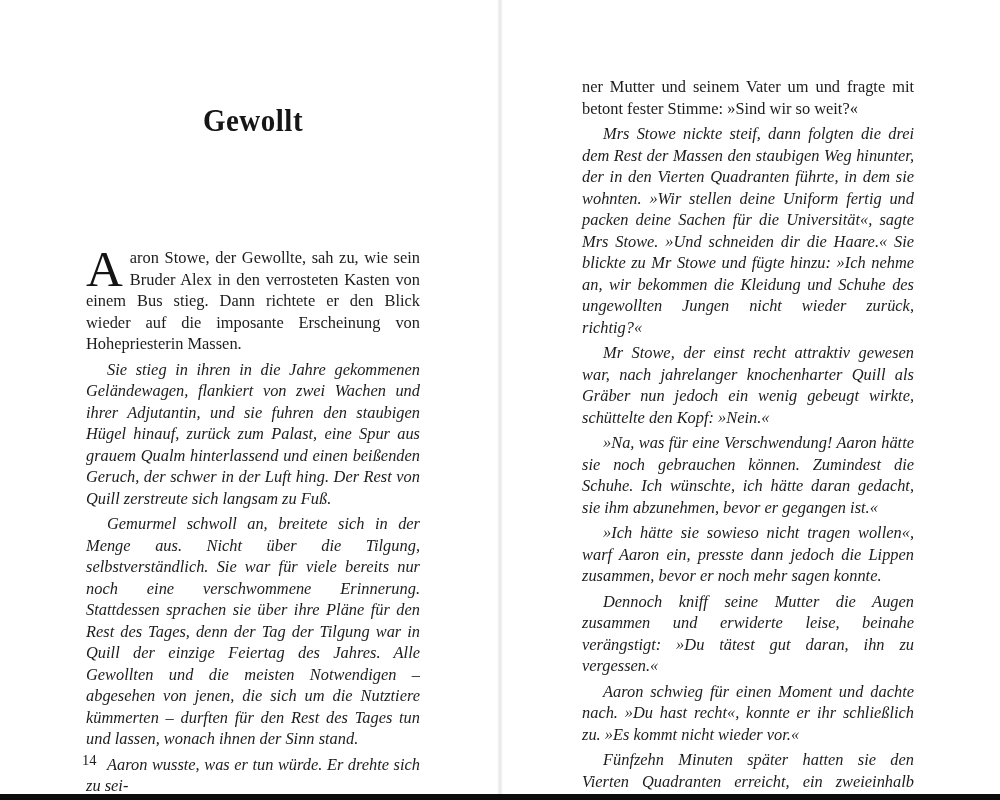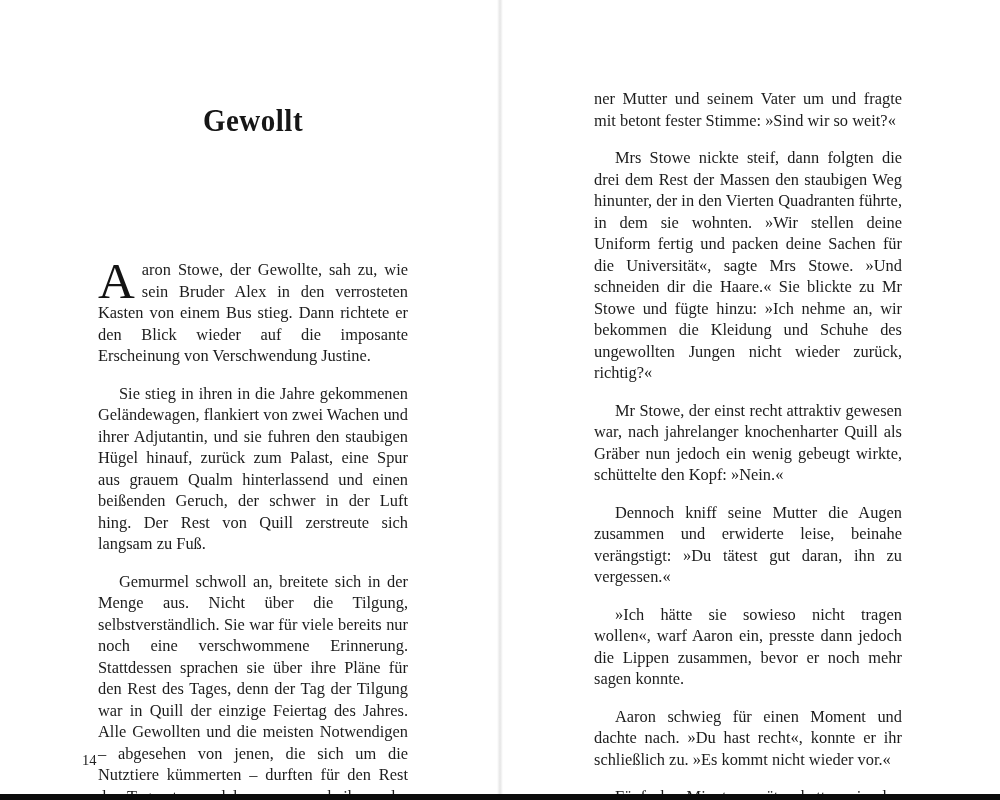--- a/index.html
+++ b/index.html
@@ -44,22 +44,22 @@
     width: 100%;
     font-size: 16.4px;
     line-height: 21.5px;
     text-align: justify;
     hyphens: auto;
     -webkit-hyphens: auto;
   }
   .page-left  .text-block { top: 243px; }
   .page-right .text-block { top: 72px; }
 
-  .para { margin: 16px; }
-  .para.indent { text-indent: 21px; }
+  .para { margin: 4px; }
+  .para.indent { text-indent: 21px; font-style: italic; }
 
   .dropcap {
     float: left;
     font-size: 51px;
     line-height: 39px;
     padding: 3px 7px 0 0;
     color: #141414;
   }
 
   .page-number {
@@ -95,35 +95,37 @@
 </style>
 </head>
 <body>
 
 <div class="screen">
 
   <div class="page page-left">
     <h1 class="chapter-title">Gewollt</h1>
 
     <div class="text-block">
-      <p class="para"><span class="dropcap">A</span><span>aron Stowe, der Gewollte, sah zu, wie sein Bruder Alex in den verrosteten Kasten von einem Bus stieg. Dann richtete er den Blick wieder auf die imposante Erscheinung von Verschwendung Justine.</span></p>
+      <p class="para"><span class="dropcap">A</span><span>aron Stowe, der Gewollte, sah zu, wie sein Bruder Alex in den verrosteten Kasten von einem Bus stieg. Dann richtete er den Blick wieder auf die imposante Erscheinung von Hohepriesterin Massen.</span></p>
       <p class="para indent">Sie stieg in ihren in die Jahre gekommenen Geländewagen, flankiert von zwei Wachen und ihrer Adjutantin, und sie fuhren den staubigen Hügel hinauf, zurück zum Palast, eine Spur aus grauem Qualm hinterlassend und einen beißenden Geruch, der schwer in der Luft hing. Der Rest von Quill zerstreute sich langsam zu Fuß.</p>
       <p class="para indent">Gemurmel schwoll an, breitete sich in der Menge aus. Nicht über die Tilgung, selbstverständlich. Sie war für viele bereits nur noch eine verschwommene Erinnerung. Stattdessen sprachen sie über ihre Pläne für den Rest des Tages, denn der Tag der Tilgung war in Quill der einzige Feiertag des Jahres. Alle Gewollten und die meisten Notwendigen – abgesehen von jenen, die sich um die Nutztiere kümmerten – durften für den Rest des Tages tun und lassen, wonach ihnen der Sinn stand.</p>
+      <p class="para indent">Aaron wusste, was er tun würde. Er drehte sich zu sei-</p>
     </div>
 
     <div class="page-number">14</div>
   </div>
 
   <div class="page page-right">
     <div class="text-block">
       <p class="para">ner Mutter und seinem Vater um und fragte mit betont fester Stimme: »Sind wir so weit?«</p>
       <p class="para indent">Mrs Stowe nickte steif, dann folgten die drei dem Rest der Massen den staubigen Weg hinunter, der in den Vierten Quadranten führte, in dem sie wohnten. »Wir stellen deine Uniform fertig und packen deine Sachen für die Universität«, sagte Mrs Stowe. »Und schneiden dir die Haare.« Sie blickte zu Mr Stowe und fügte hinzu: »Ich nehme an, wir bekommen die Kleidung und Schuhe des ungewollten Jungen nicht wieder zurück, richtig?«</p>
       <p class="para indent">Mr Stowe, der einst recht attraktiv gewesen war, nach jahrelanger knochenharter Quill als Gräber nun jedoch ein wenig gebeugt wirkte, schüttelte den Kopf: »Nein.«</p>
+      <p class="para indent">»Na, was für eine Verschwendung! Aaron hätte sie noch gebrauchen können. Zumindest die Schuhe. Ich wünschte, ich hätte daran gedacht, sie ihm abzunehmen, bevor er gegangen ist.«</p>
+      <p class="para indent">»Ich hätte sie sowieso nicht tragen wollen«, warf Aaron ein, presste dann jedoch die Lippen zusammen, bevor er noch mehr sagen konnte.</p>
       <p class="para indent">Dennoch kniff seine Mutter die Augen zusammen und erwiderte leise, beinahe verängstigt: »Du tätest gut daran, ihn zu vergessen.«</p>
-      <p class="para indent">»Ich hätte sie sowieso nicht tragen wollen«, warf Aaron ein, presste dann jedoch die Lippen zusammen, bevor er noch mehr sagen konnte.</p>
       <p class="para indent">Aaron schwieg für einen Moment und dachte nach. »Du hast recht«, konnte er ihr schließlich zu. »Es kommt nicht wieder vor.«</p>
       <p class="para indent">Fünfzehn Minuten später hatten sie den Vierten Quadranten erreicht, ein zweieinhalb Quadratkilometer</p>
     </div>
 
   </div>
 
   <div class="gutter"></div>
   <div class="bottom-edge"></div>
 
 </div>

